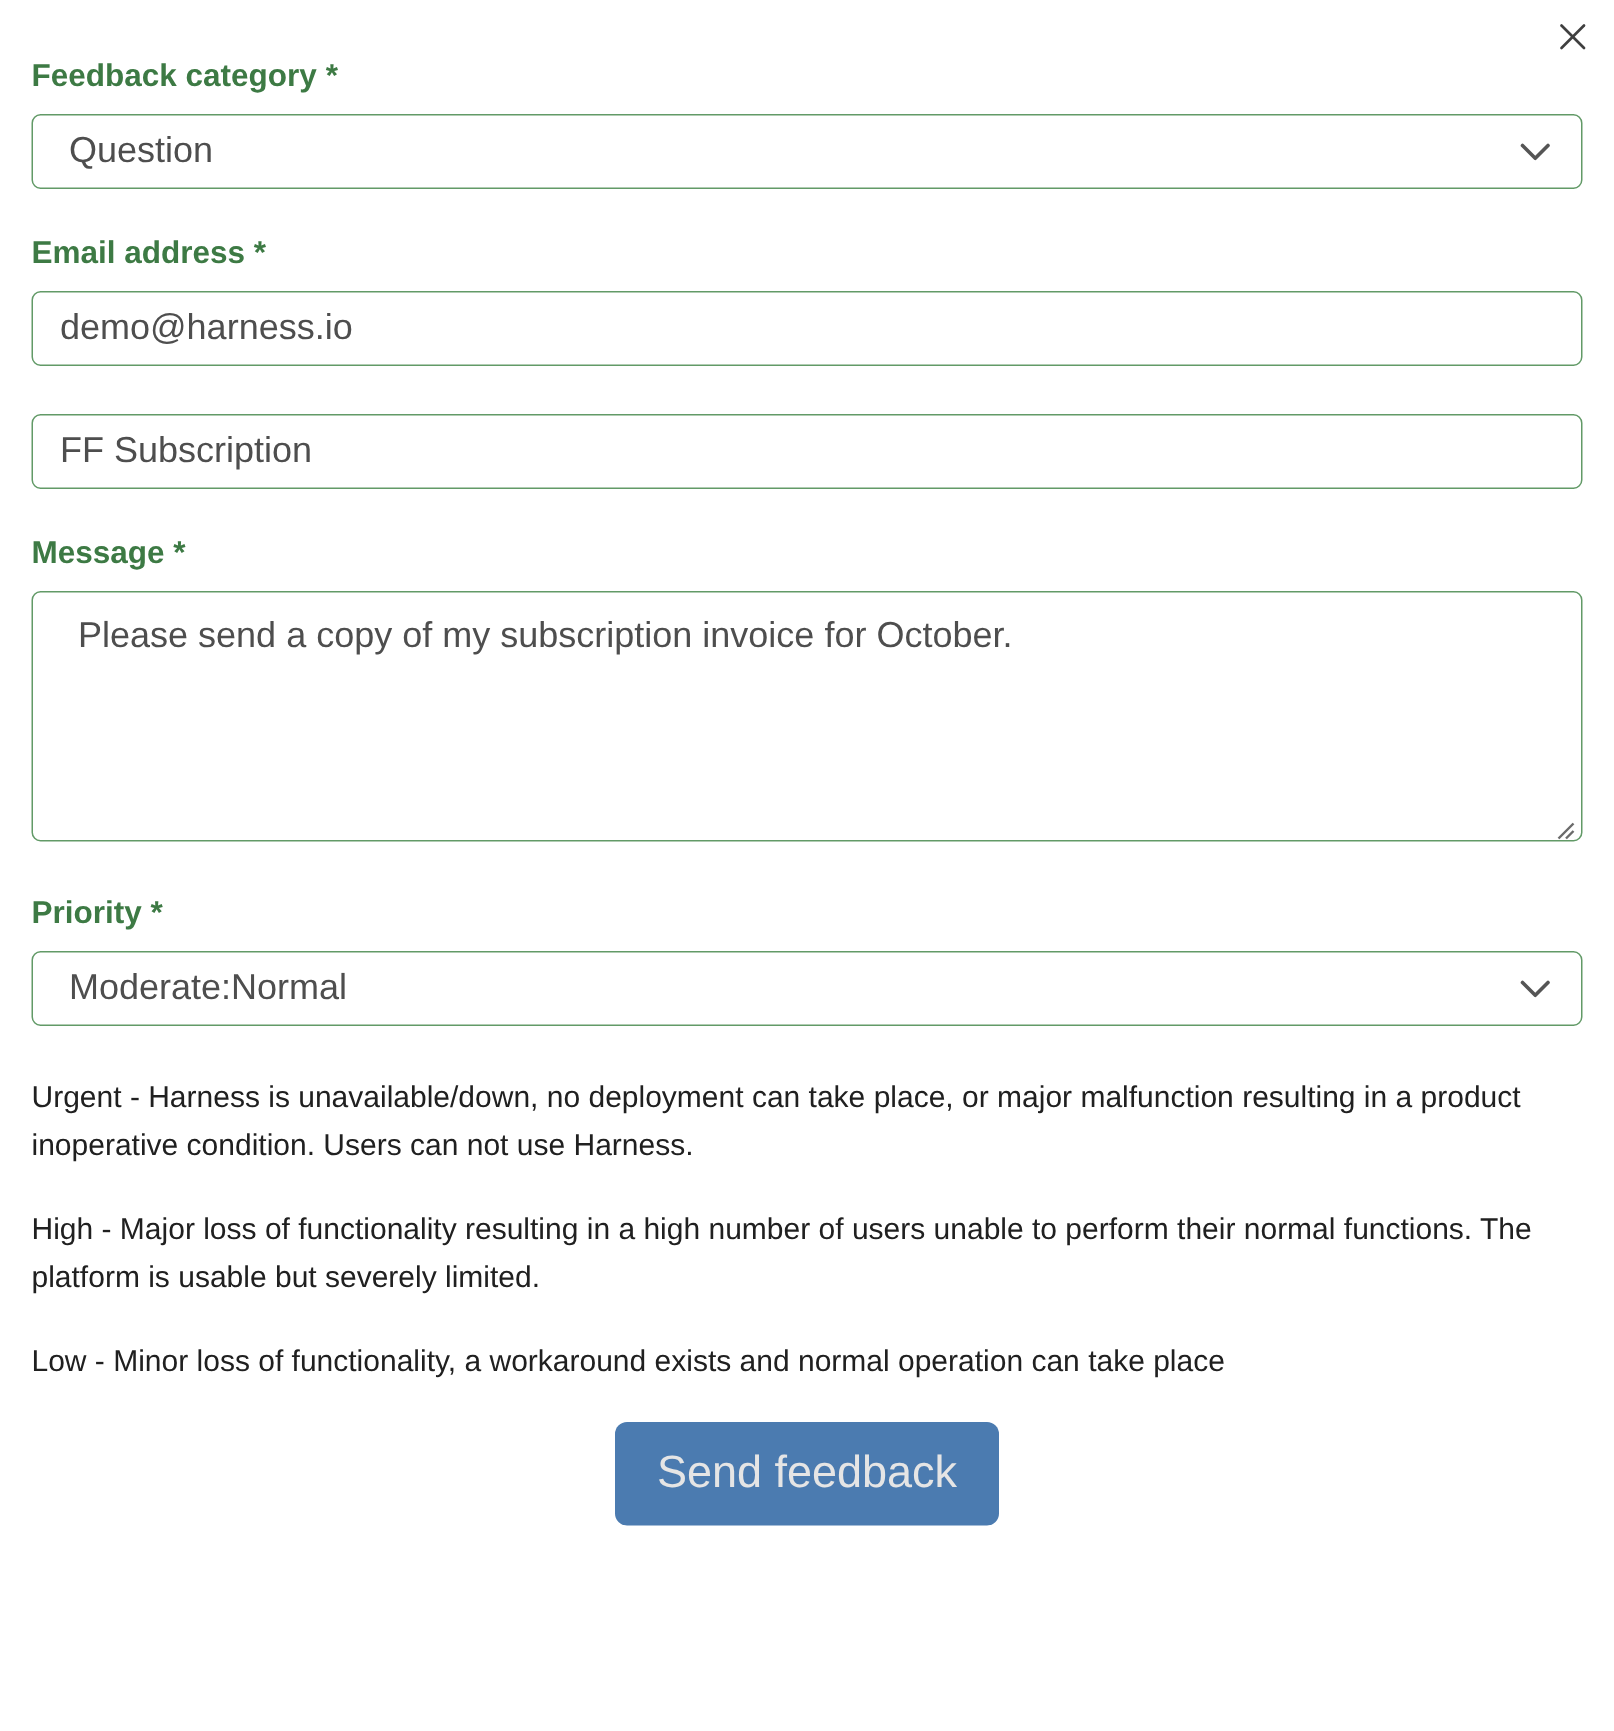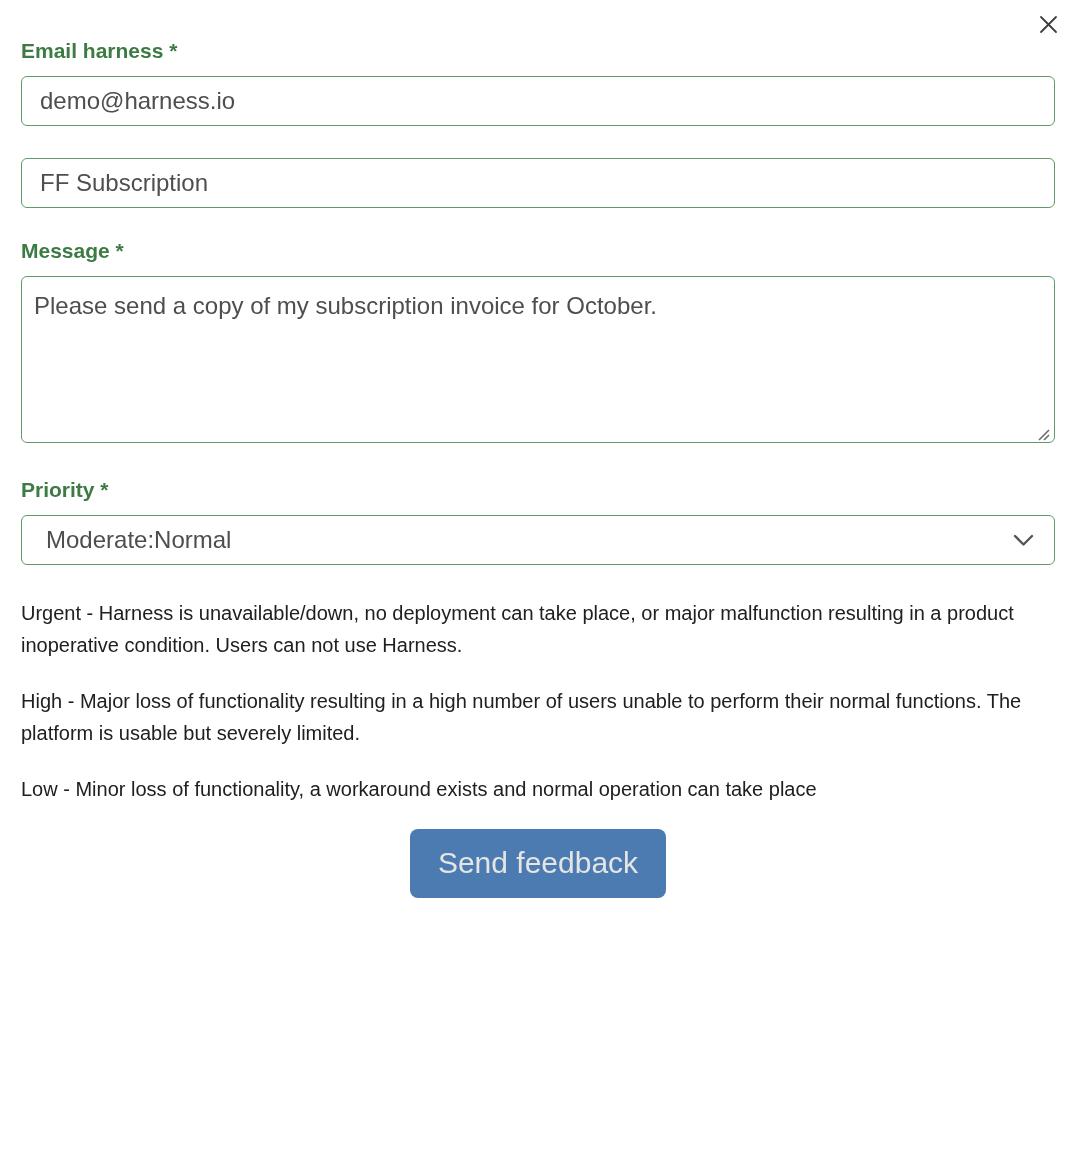--- a/index.html
+++ b/index.html
@@ -69,21 +69,21 @@
     cursor: pointer;
   }
   .select-value {
     color: var(--input-text);
     font-size: 24px;
   }
   .chevron { flex: 0 0 auto; }
   .textarea-wrap { position: relative; }
   textarea.control {
     height: 167px;
-    padding: 14px 12px;
+    padding: 14px 30px;
     resize: none;
     line-height: 30px;
     outline: none;
     overflow: hidden;
   }
   .resize-grip {
     position: absolute;
     right: 5px;
     bottom: 6px;
     cursor: nwse-resize;
@@ -118,23 +118,32 @@
 
 <div class="page">
 
   <button class="close-btn" aria-label="Close">
     <svg width="19" height="19" viewBox="0 0 19 19">
       <line x1="2" y1="2" x2="17" y2="17" stroke="#3f3f3f" stroke-width="1.8" stroke-linecap="round"></line>
       <line x1="17" y1="2" x2="2" y2="17" stroke="#3f3f3f" stroke-width="1.8" stroke-linecap="round"></line>
     </svg>
   </button>
 
+  <div class="field">
+    <label class="field-label">Feedback category *</label>
+    <div class="control select" role="combobox">
+      <span class="select-value">Question</span>
+      <svg class="chevron" width="21" height="13" viewBox="0 0 21 13">
+        <polyline points="2,2 10.5,10.5 19,2" fill="none" stroke="#555555" stroke-width="2.4" stroke-linecap="round" stroke-linejoin="round"></polyline>
+      </svg>
+    </div>
+  </div>
 
   <div class="field">
-    <label class="field-label">Email harness *</label>
+    <label class="field-label">Email address *</label>
     <input class="control" type="text" value="demo@harness.io" style="">
   </div>
 
   <div class="field">
     <input class="control" type="text" value="FF Subscription" style="">
   </div>
 
   <div class="field">
     <label class="field-label">Message *</label>
     <div class="textarea-wrap">

